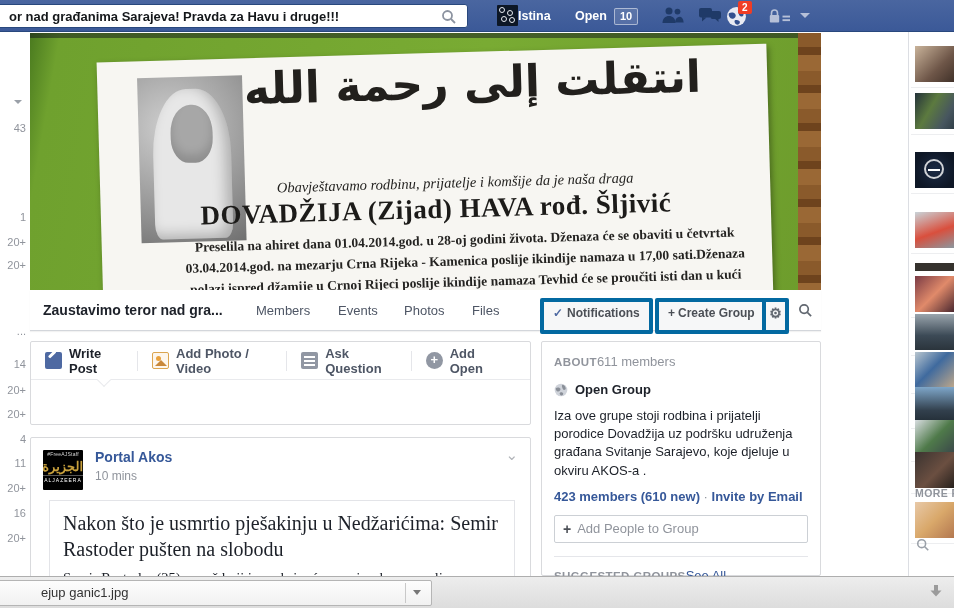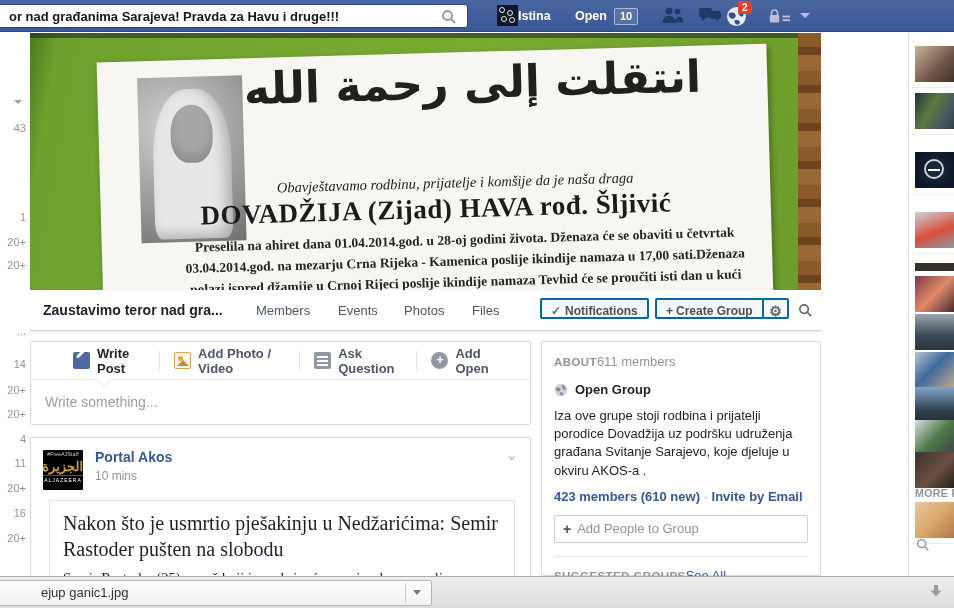--- a/index.html
+++ b/index.html
@@ -58,38 +58,38 @@
   .ndetails { position:absolute; left:70px; right:14px; top:178px; text-align:center; font-weight:bold;
             font-family:"Liberation Serif",serif; font-size:13.5px; line-height:1.55; color:#242321; }
 
   
   .gnav { position:absolute; left:30px; top:290px; width:791px; height:41px; background:#fff;
           border-bottom:1px solid #d3d6db; box-shadow:0 1px 1px rgba(0,0,0,.05);padding-left:18px; }
   .gname { position:absolute; left:13px; top:0; width:200px; line-height:41px; font-size:14px; font-weight:bold;
            color:#1d2129; white-space:nowrap; overflow:hidden; }
   .gtab { position:absolute; top:0; line-height:41px; font-size:13px; color:#4e5665; cursor:pointer; }
   .t1{left:226px}.t2{left:308px}.t3{left:374px}.t4{left:442px}
-  .gbtn { position:absolute; top:8px; height:21px; background:#f6f7f8; border:2px solid #0369a1; border-radius:2px;
+  .gbtn { position:absolute; top:8px; height:36px; background:#f6f7f8; border:4px solid #0369a1; border-radius:2px;
           font-size:12px; font-weight:bold; color:#4b4f56; line-height:23px; padding:0 9px; cursor:pointer; }
   .b-notif{left:510px}.b-create{left:625px}
   .b-gear{left:732px; width:27px; text-align:center; padding:0; font-size:14px; color:#616770;}
   .gcheck{color:#4e69a2; font-weight:bold; margin-right:4px;}
   .gplus{font-weight:bold; margin-right:3px;}
   .gsearch{ position:absolute; left:768px; top:13px; cursor:pointer; }
 
   
   .card { position:absolute; background:#fff; border:1px solid #d9dadd; border-radius:2px; }
 
   
   .composer { left:30px; top:341px; width:501px; height:84px; }
   .ctabs { display:flex; align-items:center; height:38px; border-bottom:1px solid #e9eaed; padding-left:14px; }
   .ctab { display:flex; align-items:center; font-size:13px; font-weight:bold; color:#4e5665; cursor:pointer;
           padding-right:14px; margin-right:14px; border-right:1px solid #e5e6ea; height:20px; }
   .ctab:last-child { border-right:none; }
-  .ctab.active { color:#1d2129;margin-left:28px; }
+  .ctab.active { color:#1d2129; }
   .cicon { width:17px; height:17px; margin-right:7px; border-radius:2px; position:relative; flex:none; }
   .ic-pen { background:#4e69a2; }
   .ic-pen::after { content:''; position:absolute; left:4px; top:4px; width:9px; height:3px; background:#fff;
                    transform:rotate(-45deg); transform-origin:left center; border-radius:1px; }
   .ic-photo { background:#fdf6ec; border:1px solid #dba550; }
   .ic-photo::before { content:''; position:absolute; left:3px; top:3px; width:5px; height:5px; border-radius:50%; background:#e9a13c; }
   .ic-photo::after { content:''; position:absolute; left:2px; bottom:2px; width:0; height:0;
                    border-left:6px solid transparent; border-right:6px solid transparent; border-bottom:6px solid #c9883a; }
   .ic-quest { background:#9197a3; }
   .ic-quest::before { content:''; position:absolute; left:3px; top:4px; width:11px; height:2px; background:#fff;
@@ -290,23 +290,20 @@
       <span class="ctab">
         <span class="cicon ic-quest"></span>
           <span>Ask Question</span>
       </span>
       <span class="ctab">
         <span class="cicon ic-file"></span>
           <span>Add Open</span>
       </span>
     </div>
     <div class="cnotch"></div>
-    <div class="cinput">
-      <input placeholder="Write something..." style="">
-    </div>
   </div>
 
   <div class="card post">
     <div class="aj">
       <span class="tagline">#FreeAJStaff</span>
       <span class="flame" dir="rtl">الجزيرة</span>
       <span class="brand">ALJAZEERA</span>
     </div>
     <span class="pauthor">Portal Akos</span>
     <span class="ptime">10 mins</span>

